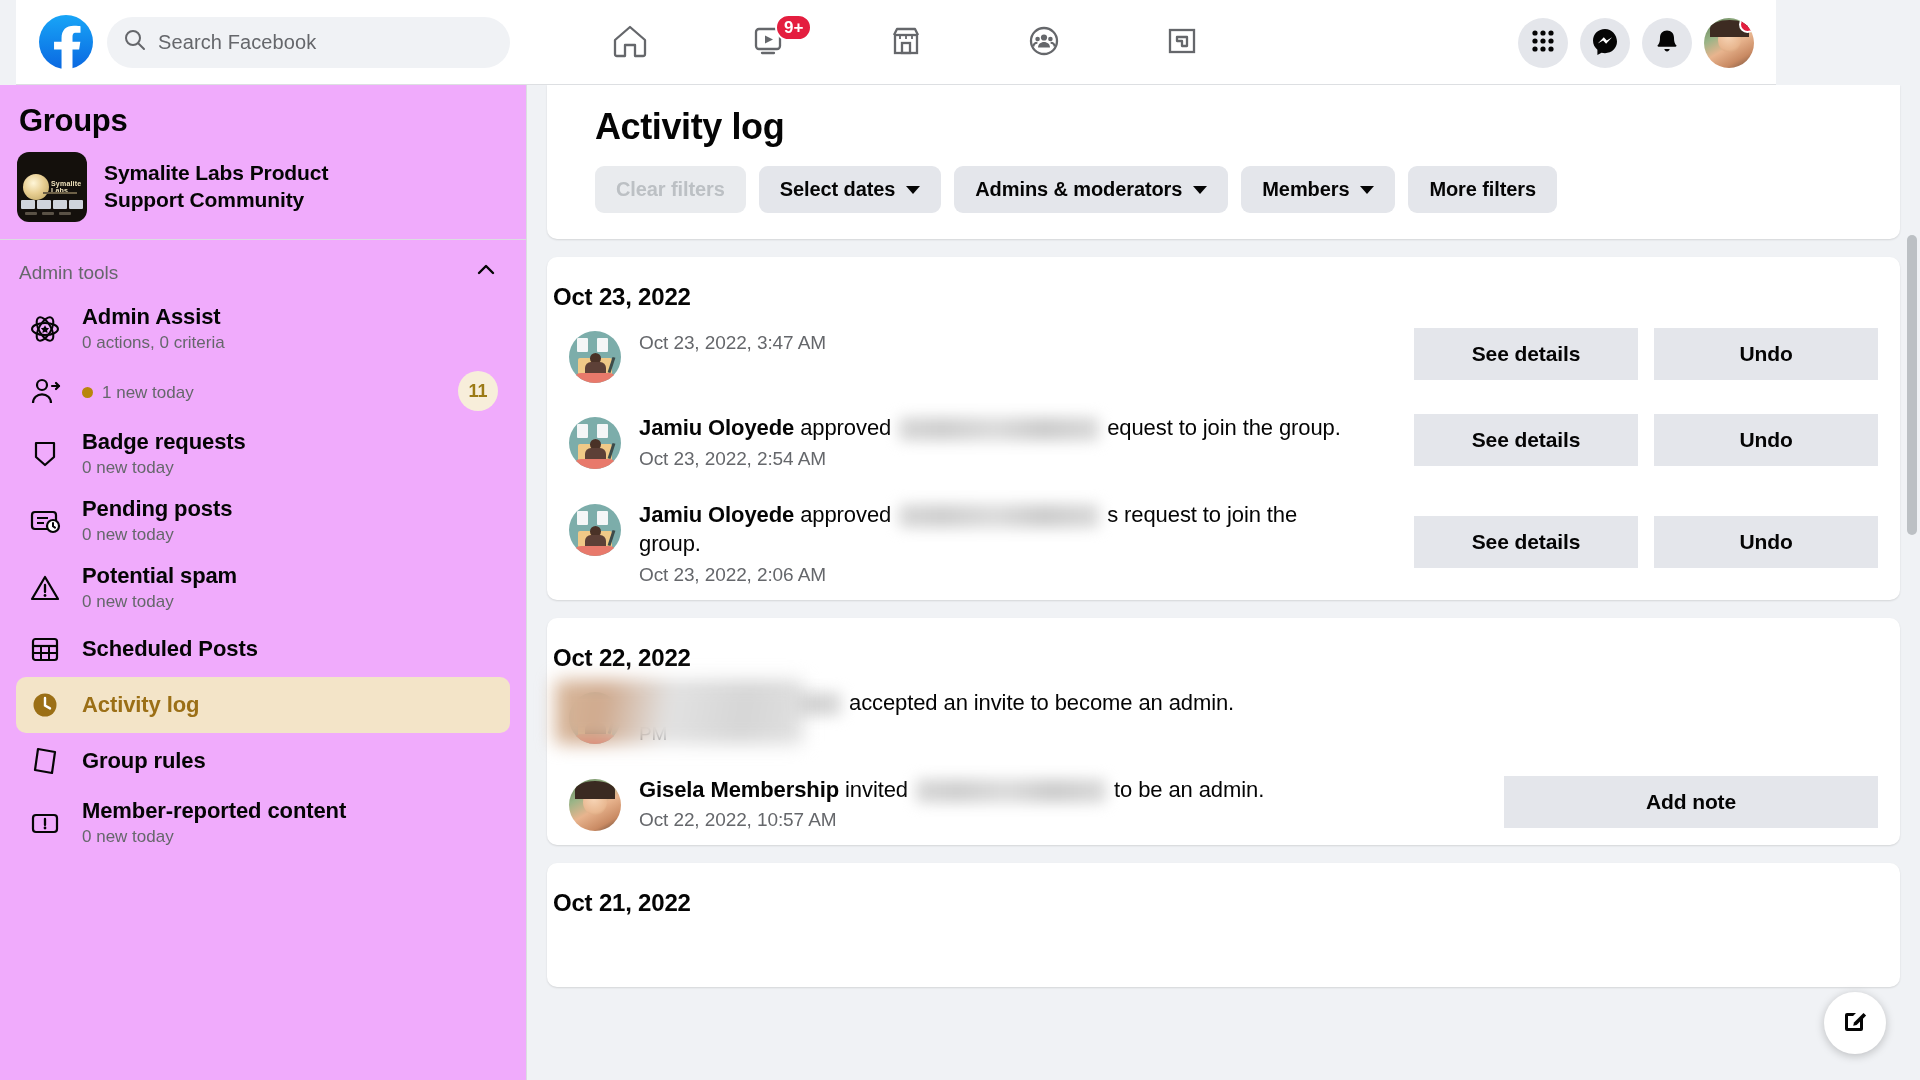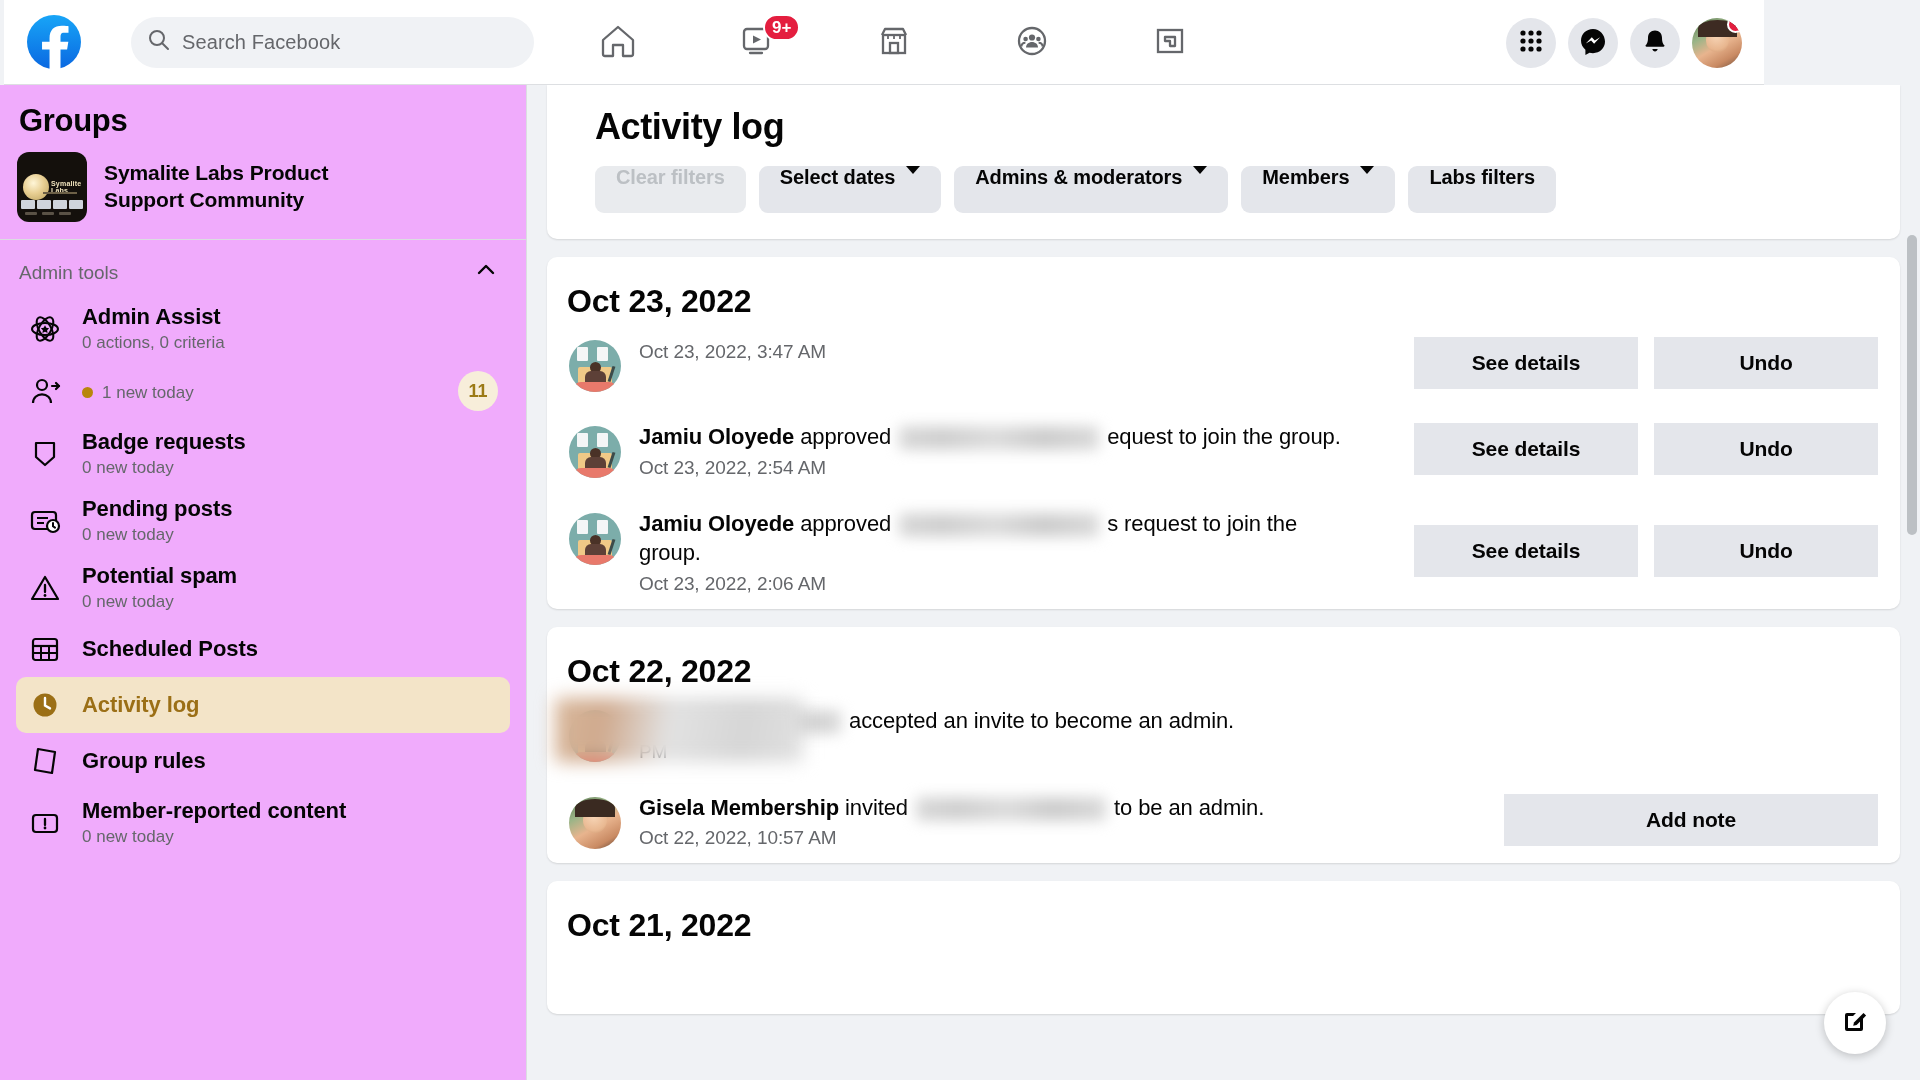--- a/index.html
+++ b/index.html
@@ -7,27 +7,26 @@
     width: 1920px; height: 1080px;
     overflow: hidden;
     font-family: "Liberation Sans", sans-serif;
     background: #f0f2f5;
     color: #050505;
     -webkit-font-smoothing: antialiased;
   }
 
   
   .topbar {
-    position: absolute; top: 0; left: 4px;
+    position: absolute; top: 0; left: 16px;
     width: 1760px; height: 85px;
     background: #ffffff;
     border-bottom: 1px solid #dddfe2;
     display: flex; align-items: center;
     z-index: 50;
-    gap: 36px;
   }
   .fb-logo {
     width: 54px; height: 54px; margin-left: 23px;
     border-radius: 50%;
     background: linear-gradient(180deg,#18a5f7 0%,#0a68e1 100%);
     position: relative; flex: none;
   }
   .fb-logo svg { position:absolute; left:0; top:0; }
 
   .search-pill {
@@ -203,35 +202,35 @@
     padding: 21px 0 0 48px;
     letter-spacing:-0.4px;
   }
   .filters {
     display:flex; align-items:center; gap:13px;
     padding: 18px 0 0 48px;
   }
   .fbtn {
     height:47px; border-radius:9px;
     background:#e4e6eb;
-    display:flex; align-items:flex-start; gap:11px;
+    display:flex; align-items:center; gap:11px;
     padding: 0 21px;
     font-size:20px; font-weight:bold; color:#050505;
     cursor:pointer; white-space:nowrap;
     letter-spacing:-0.1px;
   }
   .fbtn.disabled { color:#bcc0c4; cursor:default; background:#e9ebee; }
   .caret {
     width:0;height:0;border-left:7px solid transparent;
     border-right:7px solid transparent;border-top:8px solid #050505;
   }
 
   .date-head {
-    font-size:32px; font-weight:bold;
-    padding: 26px 0 0 20px;
+    font-size:24px; font-weight:bold;
+    padding: 26px 0 0 6px;
     letter-spacing:-0.2px;
   }
 
   .act-row {
     display:flex; align-items:flex-start;
     padding: 14px 22px 14px 22px;
     position: relative; min-height: 86px;
   }
   .act-av {
     width:52px; height:52px; border-radius:50%;
@@ -609,21 +608,21 @@
         </div>
         <div class="fbtn">
           <span>Admins &amp; moderators</span>
           <span class="caret"></span>
         </div>
         <div class="fbtn">
           <span>Members</span>
           <span class="caret"></span>
         </div>
         <div class="fbtn">
-          <span>Labs filters</span>
+          <span>More filters</span>
         </div>
       </div>
   </div>
 
   <div id="sections">
       <div class="card">
         <div class="date-head">Oct 23, 2022</div>
         <div class="act-row">
           <div class="act-av">
             <span class="av-p1"></span>

